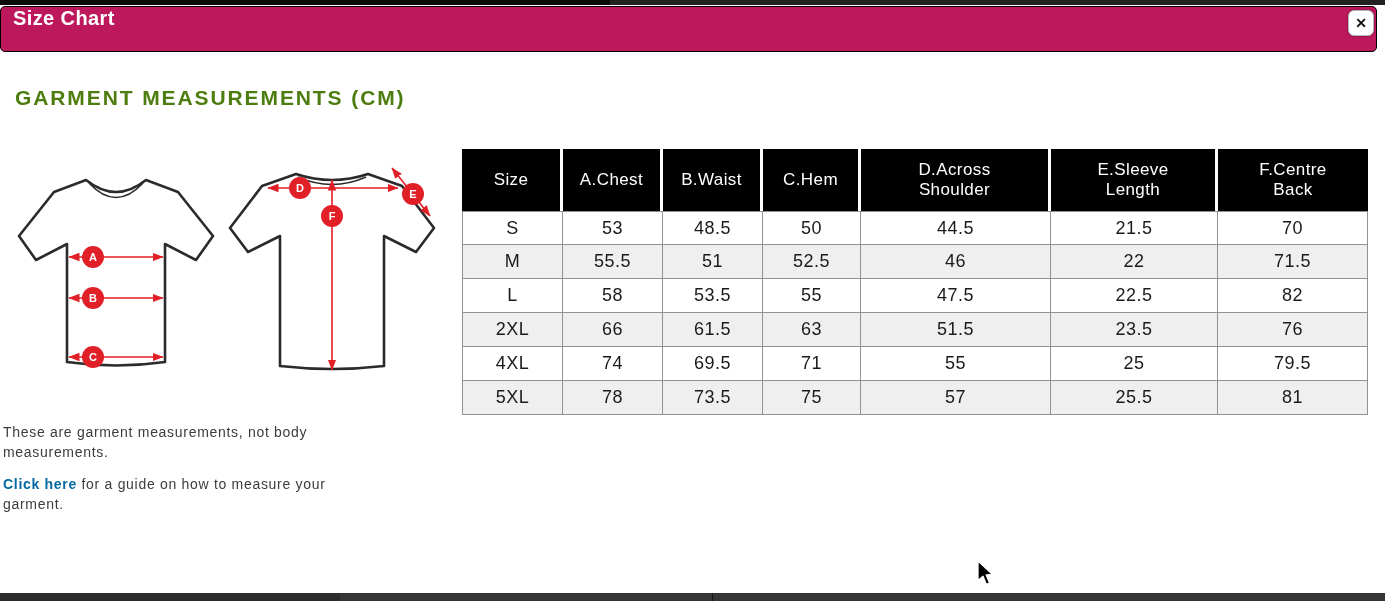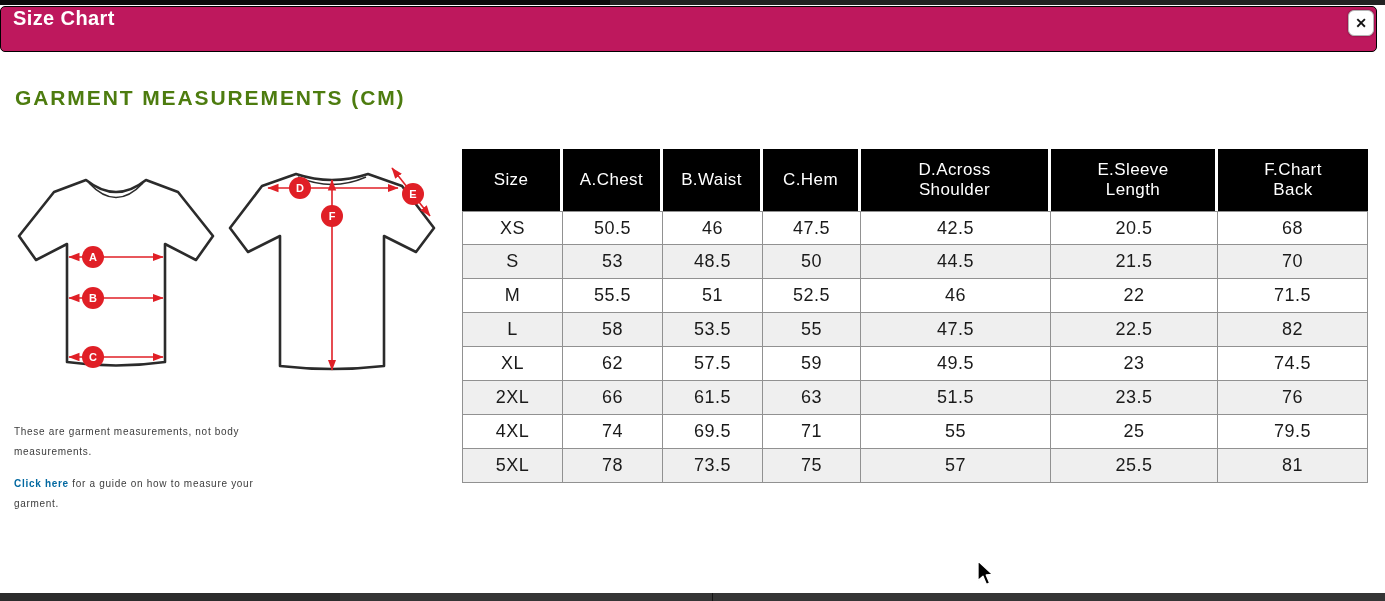--- a/index.html
+++ b/index.html
@@ -28,21 +28,21 @@
   .shirt-svg { position:absolute; }
   .shirt-front { top:166px; left:14px; }
   .shirt-back  { top:158px; left:226px; }
   .outline { fill:#fff; stroke:#2b2b2b; stroke-width:2.6; stroke-linejoin:round; }
   .rib { fill:none; stroke:#2b2b2b; stroke-width:1.6; }
   .mline { stroke:var(--red); stroke-width:1.6; }
   .badge-circle { fill:var(--red); }
   .badge-letter { fill:#fff; font-size:11px; font-weight:700; text-anchor:middle; }
 
   
-  .note { position:absolute; left:14px; width:460px; font-size:10px; line-height:20px;
+  .note { position:absolute; left:3px; width:460px; font-size:14px; line-height:20px;
     letter-spacing:.7px; color:#3c3c3c; white-space:pre-line; }
   .note-1 { top:422px; }
   .note-2 { top:474px; }
   .note-3 { top:520px; }
   .note a { color:#0369a1; font-weight:700; text-decoration:none; cursor:pointer; }
 
   
   .size-table { position:absolute; top:149px; left:462px; border-collapse:separate; border-spacing:0;
     table-layout:fixed; width:906px; }
   .size-table th { background:#000; color:#fff; font-size:17px; font-weight:400; letter-spacing:.4px;
@@ -144,34 +144,25 @@
     <thead>
         <tr>
           <th>Size</th>
           <th>A.Chest</th>
           <th>B.Waist</th>
           <th>C.Hem</th>
           <th>D.Across
 Shoulder</th>
           <th>E.Sleeve
 Length</th>
-          <th>F.Chart
+          <th>F.Centre
 Back</th>
         </tr>
       </thead>
     <tbody>
-        <tr>
-          <td>XS</td>
-          <td>50.5</td>
-          <td>46</td>
-          <td>47.5</td>
-          <td>42.5</td>
-          <td>20.5</td>
-          <td>68</td>
-        </tr>
         <tr>
           <td>S</td>
           <td>53</td>
           <td>48.5</td>
           <td>50</td>
           <td>44.5</td>
           <td>21.5</td>
           <td>70</td>
         </tr>
         <tr>
@@ -186,29 +177,20 @@
         <tr>
           <td>L</td>
           <td>58</td>
           <td>53.5</td>
           <td>55</td>
           <td>47.5</td>
           <td>22.5</td>
           <td>82</td>
         </tr>
         <tr>
-          <td>XL</td>
-          <td>62</td>
-          <td>57.5</td>
-          <td>59</td>
-          <td>49.5</td>
-          <td>23</td>
-          <td>74.5</td>
-        </tr>
-        <tr>
           <td>2XL</td>
           <td>66</td>
           <td>61.5</td>
           <td>63</td>
           <td>51.5</td>
           <td>23.5</td>
           <td>76</td>
         </tr>
         <tr>
           <td>4XL</td>

